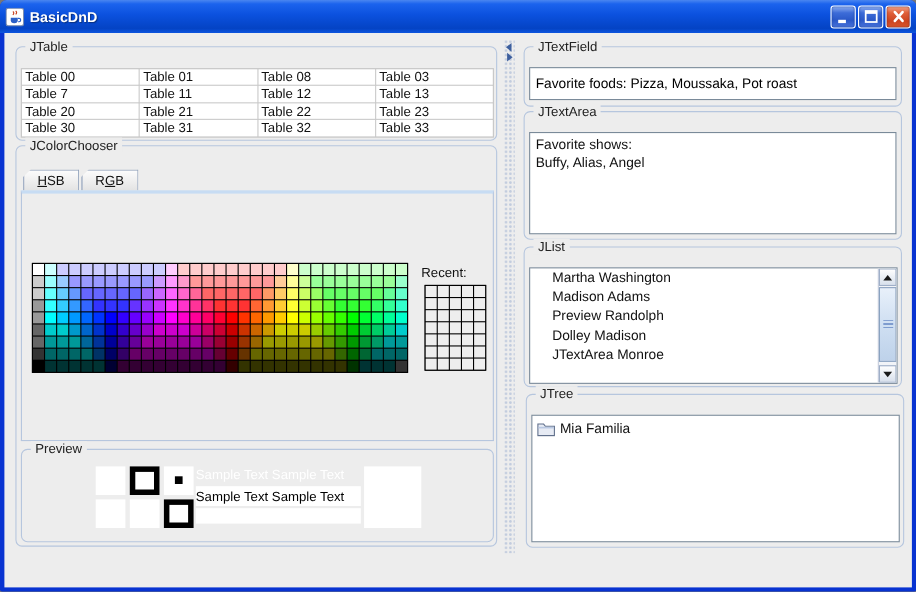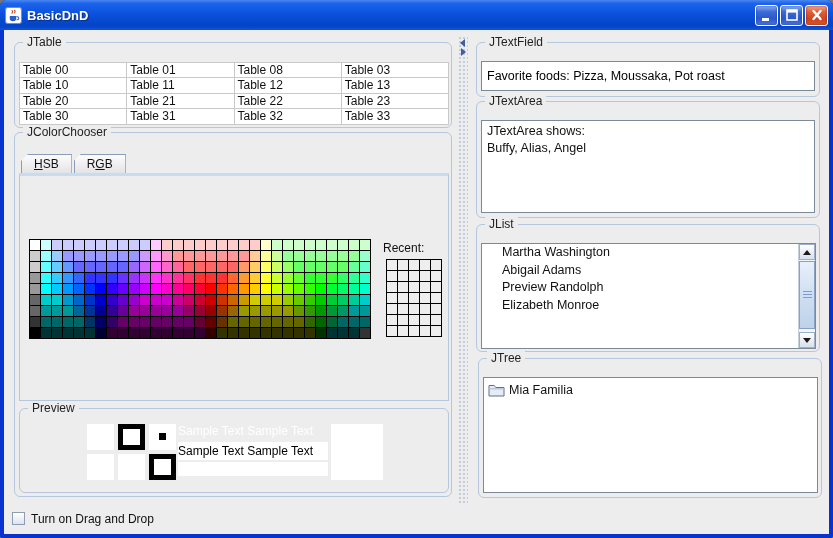--- a/index.html
+++ b/index.html
@@ -121,21 +121,21 @@
 
   <div class="content">
 
     <div class="group g-jtable">
       <span class="glabel">JTable</span>
       <div class="jtable">
           <div class="tcell">Table 00</div>
           <div class="tcell">Table 01</div>
           <div class="tcell">Table 08</div>
           <div class="tcell">Table 03</div>
-          <div class="tcell">Table 10</div>
+          <div class="tcell">Table 7</div>
           <div class="tcell">Table 11</div>
           <div class="tcell">Table 12</div>
           <div class="tcell">Table 13</div>
           <div class="tcell">Table 20</div>
           <div class="tcell">Table 21</div>
           <div class="tcell">Table 22</div>
           <div class="tcell">Table 23</div>
           <div class="tcell">Table 30</div>
           <div class="tcell">Table 31</div>
           <div class="tcell">Table 32</div>
@@ -492,32 +492,33 @@
       <div class="arrR"></div>
     </div>
 
     <div class="group g-jtf">
       <span class="glabel">JTextField</span>
       <input class="jtextfield" type="text" value="Favorite foods: Pizza, Moussaka, Pot roast" style="">
     </div>
 
     <div class="group g-jta">
       <span class="glabel">JTextArea</span>
-      <div class="jtextarea">JTextArea shows:
+      <div class="jtextarea">Favorite shows:
 Buffy, Alias, Angel</div>
     </div>
 
     <div class="group g-jlist">
       <span class="glabel">JList</span>
       <div class="jlistbox">
         <div>
             <div class="litem">Martha Washington</div>
-            <div class="litem">Abigail Adams</div>
+            <div class="litem">Madison Adams</div>
             <div class="litem">Preview Randolph</div>
-            <div class="litem">Elizabeth Monroe</div>
+            <div class="litem">Dolley Madison</div>
+            <div class="litem">JTextArea Monroe</div>
           </div>
         <div class="sbar">
           <div class="sbtn up">
               <span class="arr-up"></span>
             </div>
           <div class="sthumb">
               <span class="grip"></span>
             </div>
           <div class="sbtn down">
               <span class="arr-dn"></span>
@@ -534,19 +535,15 @@
             <svg viewBox="0 0 17 14" width="17" height="14">
                 <path d="M1 13 V2.5 H6.2 L7.8 4.5 H16 V13 Z" fill="#E7EBF4" stroke="#61708C"></path>
                 <rect x="1.5" y="5" width="14" height="1.5" fill="#B9C8E2"></rect>
               </svg>
           </span>
           <span>Mia Familia</span>
         </div>
       </div>
     </div>
 
-    <div class="bottombar">
-      <span class="checkbox"></span>
-      <span>Turn on Drag and Drop</span>
-    </div>
 
   </div>
 </div>
 
 </body></html>

